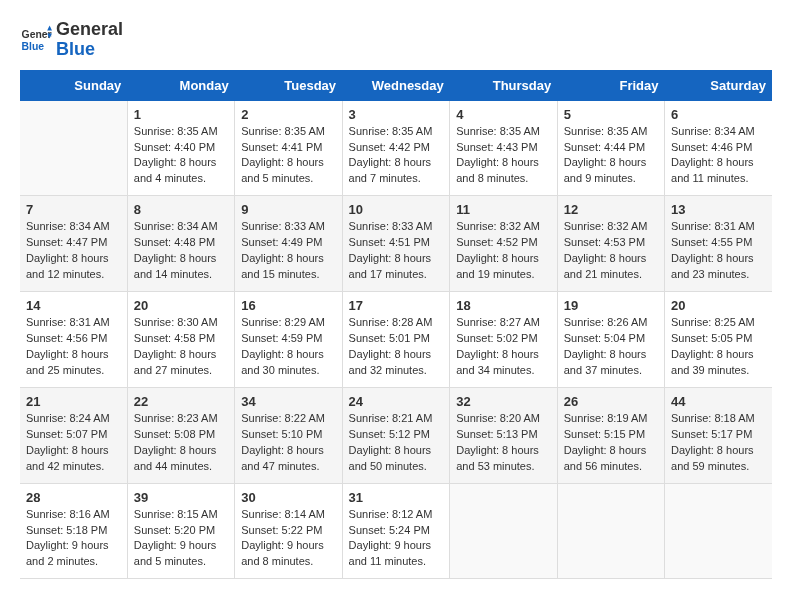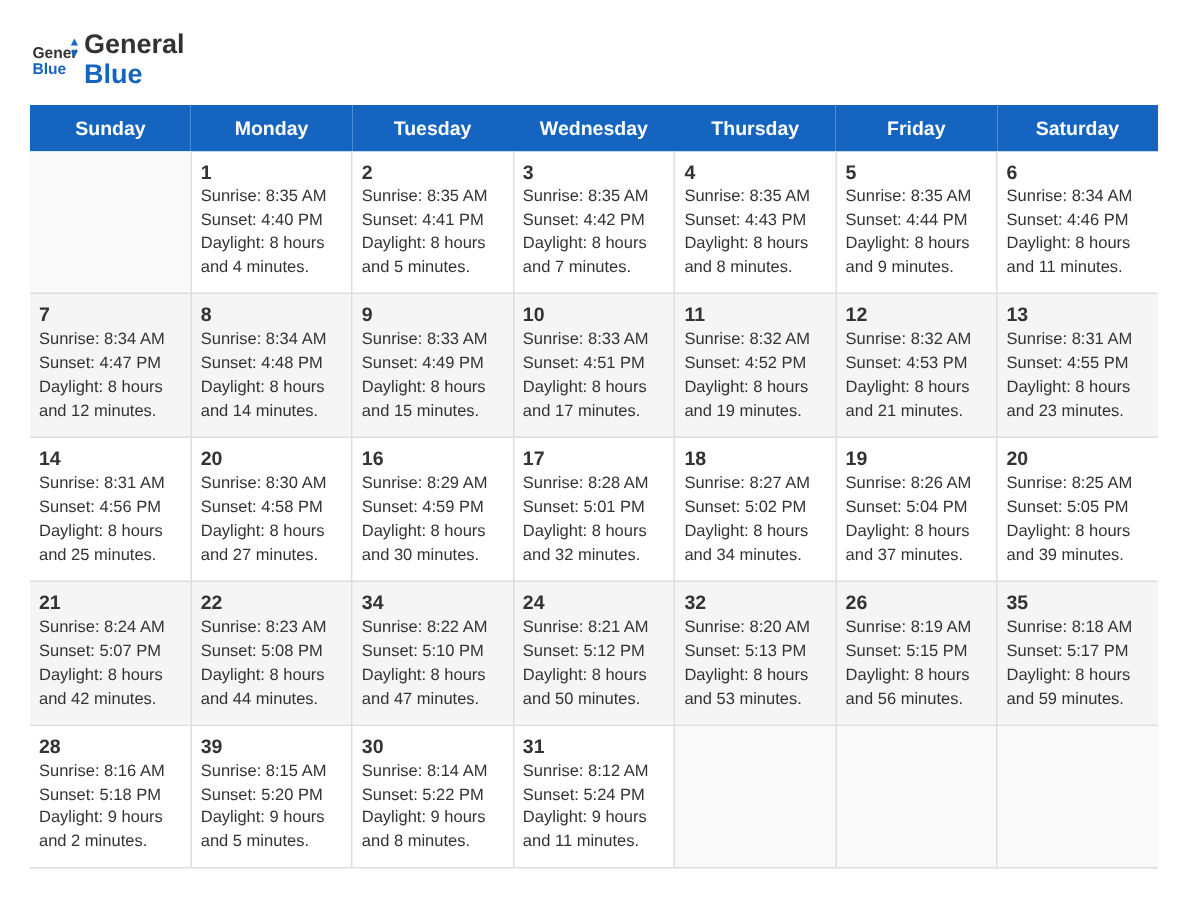--- a/index.html
+++ b/index.html
@@ -43,21 +43,21 @@
       font-size: 11px;
     }
     thead tr {
       background-color: #1565C0;
       color: #fff;
     }
     thead th {
       padding: 8px 6px;
       font-size: 13px;
       font-weight: bold;
-      text-align: center;
+      text-align: right;
       margin-top: 33px;
     }
     tbody tr {
       border-bottom: 1px solid #ddd;
     }
     tbody td {
       vertical-align: top;
       padding: 6px 6px 8px 6px;
       width: 108px;
       min-height: 80px;
@@ -231,21 +231,21 @@
         </td>
         <td>
           <span class="day-num">32</span>
           <div class="day-info">Sunrise: 8:20 AM<br>Sunset: 5:13 PM<br>Daylight: 8 hours and 53 minutes.</div>
         </td>
         <td>
           <span class="day-num">26</span>
           <div class="day-info">Sunrise: 8:19 AM<br>Sunset: 5:15 PM<br>Daylight: 8 hours and 56 minutes.</div>
         </td>
         <td>
-          <span class="day-num">35</span>
+          <span class="day-num">44</span>
           <div class="day-info">Sunrise: 8:18 AM<br>Sunset: 5:17 PM<br>Daylight: 8 hours and 59 minutes.</div>
         </td>
       </tr>
       <tr class="week-row">
         <td>
           <span class="day-num">28</span>
           <div class="day-info">Sunrise: 8:16 AM<br>Sunset: 5:18 PM<br>Daylight: 9 hours and 2 minutes.</div>
         </td>
         <td>
           <span class="day-num">39</span>

